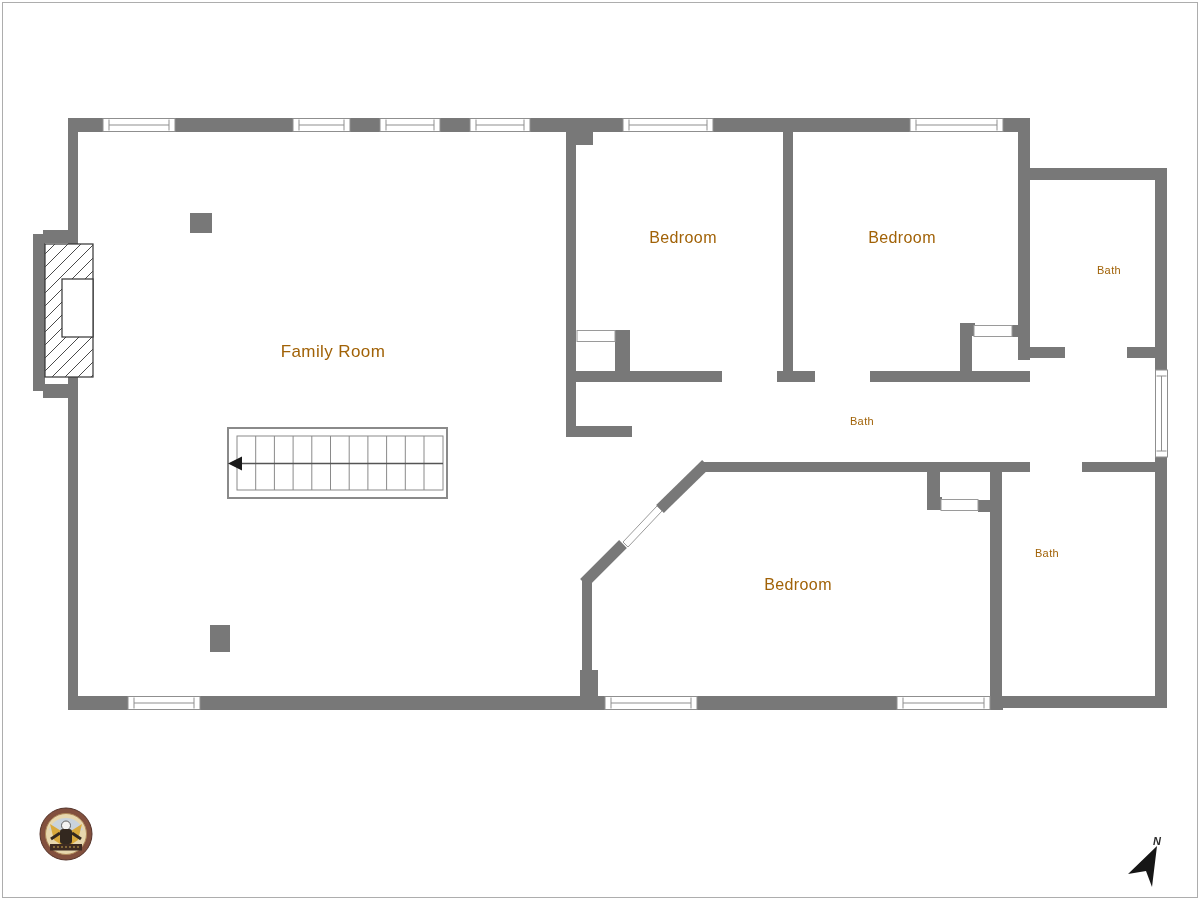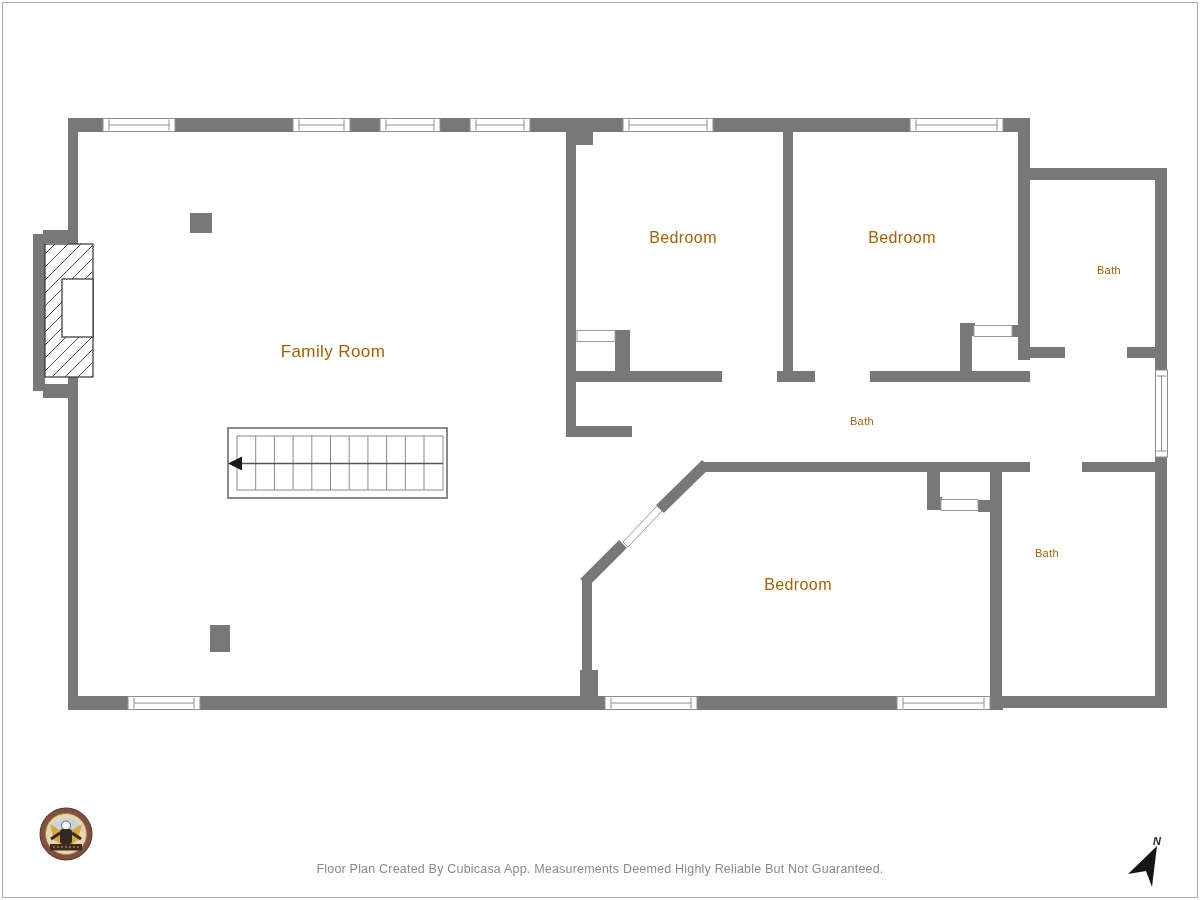--- a/index.html
+++ b/index.html
@@ -199,16 +199,15 @@
   <div class="room-label lbl-lg" style="left:333px;top:352px">Family Room</div>
   <div class="room-label lbl-md" style="left:683px;top:238px">Bedroom</div>
   <div class="room-label lbl-md" style="left:902px;top:238px">Bedroom</div>
   <div class="room-label lbl-sm" style="left:1109px;top:270px">Bath</div>
   <div class="room-label lbl-sm" style="left:862px;top:421px">Bath</div>
   <div class="room-label lbl-md" style="left:798px;top:585px">Bedroom</div>
   <div class="room-label lbl-sm" style="left:1047px;top:553px">Bath</div>
 
   <div id="north-label">N</div>
 
-  <div id="footer-note">Floor Plan Created By Cubicasa App. Measurements Deemed Highly Reliable But Not Guaranteed.</div>
 
   <div id="page-border"></div>
 </div>
 
 </body></html>

